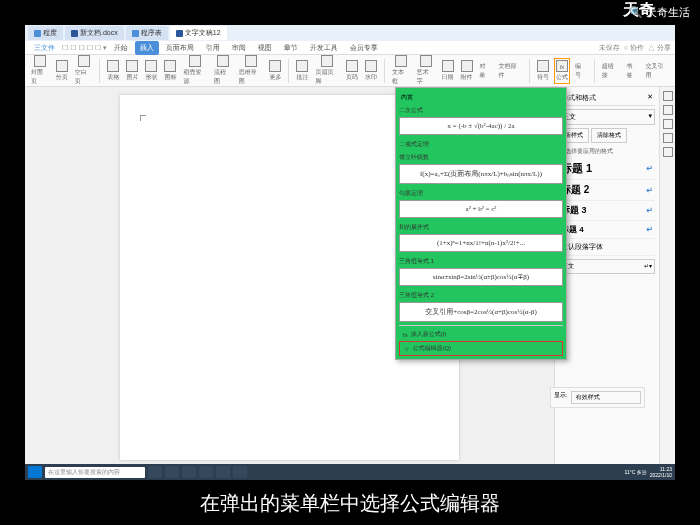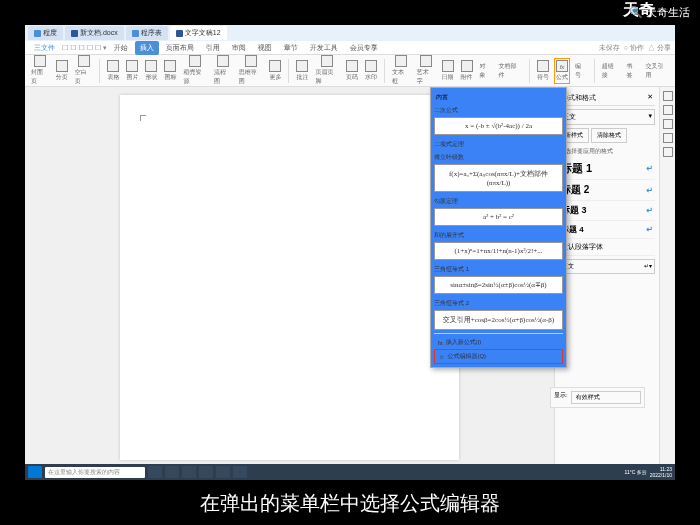--- a/index.html
+++ b/index.html
@@ -21,21 +21,21 @@
 .ribbon-btn{display:flex;flex-direction:column;align-items:center;gap:1px;padding:1px 2px}
 .ribbon-icon{width:12px;height:12px;border:0.5px solid #888;background:#f0f0f0}
 .ribbon-sep{width:1px;height:24px;background:#ddd;margin:0 2px}
 .ribbon-highlight{border:1px solid #f90;padding:1px}
 .workspace{flex:1;display:flex;background:#f0f0f0;position:relative;overflow:hidden}
 .doc-area{flex:1;display:flex;justify-content:center;padding:8px 0}
 .page{width:64%;background:#fff;box-shadow:0 0 3px rgba(0,0,0,0.2);position:relative}
 .page-mark{position:absolute;width:6px;height:6px;border:0.5px solid #999}
 .page-mark.tl{top:20px;left:20px;border-right:none;border-bottom:none}
 .page-mark.tr{top:20px;right:20px;border-left:none;border-bottom:none}
-.formula-dropdown{position:absolute;top:0;right:108px;width:137px;background:#3b82f6;border:1px solid #aaa;box-shadow:2px 2px 5px rgba(0,0,0,0.3);font-size:6px;padding:3px}
+.formula-dropdown{position:absolute;top:0;right:108px;width:172px;background:#22c55e;border:1px solid #aaa;box-shadow:2px 2px 5px rgba(0,0,0,0.3);font-size:6px;padding:3px}
 .formula-group-label{font-size:6px;color:#333;padding:2px 0}
 .formula-box{border:1px solid #999;padding:4px 6px;margin-bottom:3px;text-align:center;font-family:serif;font-size:7px;color:#333;background:#fff}
 .formula-actions{border-top:1px solid #ccc;padding-top:2px}
 .formula-action{padding:2px 4px;font-size:6px;color:#333;display:flex;align-items:center;gap:3px}
 .formula-action.highlighted{border:1.5px solid #d9372b}
 .styles-panel{width:105px;background:#fafafa;border-left:1px solid #ddd;padding:4px;font-size:7px}
 .styles-header{display:flex;justify-content:space-between;padding:2px;border-bottom:1px solid #ddd;margin-bottom:3px}
 .style-current{border:1px solid #ccc;padding:2px;margin-bottom:3px;display:flex;justify-content:space-between}
 .style-btns{display:flex;gap:2px;margin-bottom:4px}
 .style-btn{border:1px solid #ccc;padding:2px 5px;font-size:6px}
@@ -223,21 +223,21 @@
         <div class="page-mark tr"></div>
       </div>
     </div>
 
     <div class="formula-dropdown">
       <div style="padding:2px">内置</div>
       <div class="formula-group-label">二次公式</div>
       <div class="formula-box">x = (-b ± √(b²-4ac)) / 2a</div>
       <div class="formula-group-label">二项式定理</div>
       <div class="formula-group-label">傅立叶级数</div>
-      <div class="formula-box">f(x)=a₀+Σ(aₙcos(nπx/L)+文档部件(nπx/L))</div>
+      <div class="formula-box">f(x)=a₀+Σ(页面布局(nπx/L)+bₙsin(nπx/L))</div>
       <div class="formula-group-label">勾股定理</div>
       <div class="formula-box">a² + b² = c²</div>
       <div class="formula-group-label">和的展开式</div>
       <div class="formula-box">(1+x)ⁿ=1+nx/1!+n(n-1)x²/2!+...</div>
       <div class="formula-group-label">三角恒等式 1</div>
       <div class="formula-box">sinα±sinβ=2sin½(α±β)cos½(α∓β)</div>
       <div class="formula-group-label">三角恒等式 2</div>
       <div class="formula-box">交叉引用+cosβ=2cos½(α+β)cos½(α-β)</div>
       <div class="formula-actions">
         <div class="formula-action">

